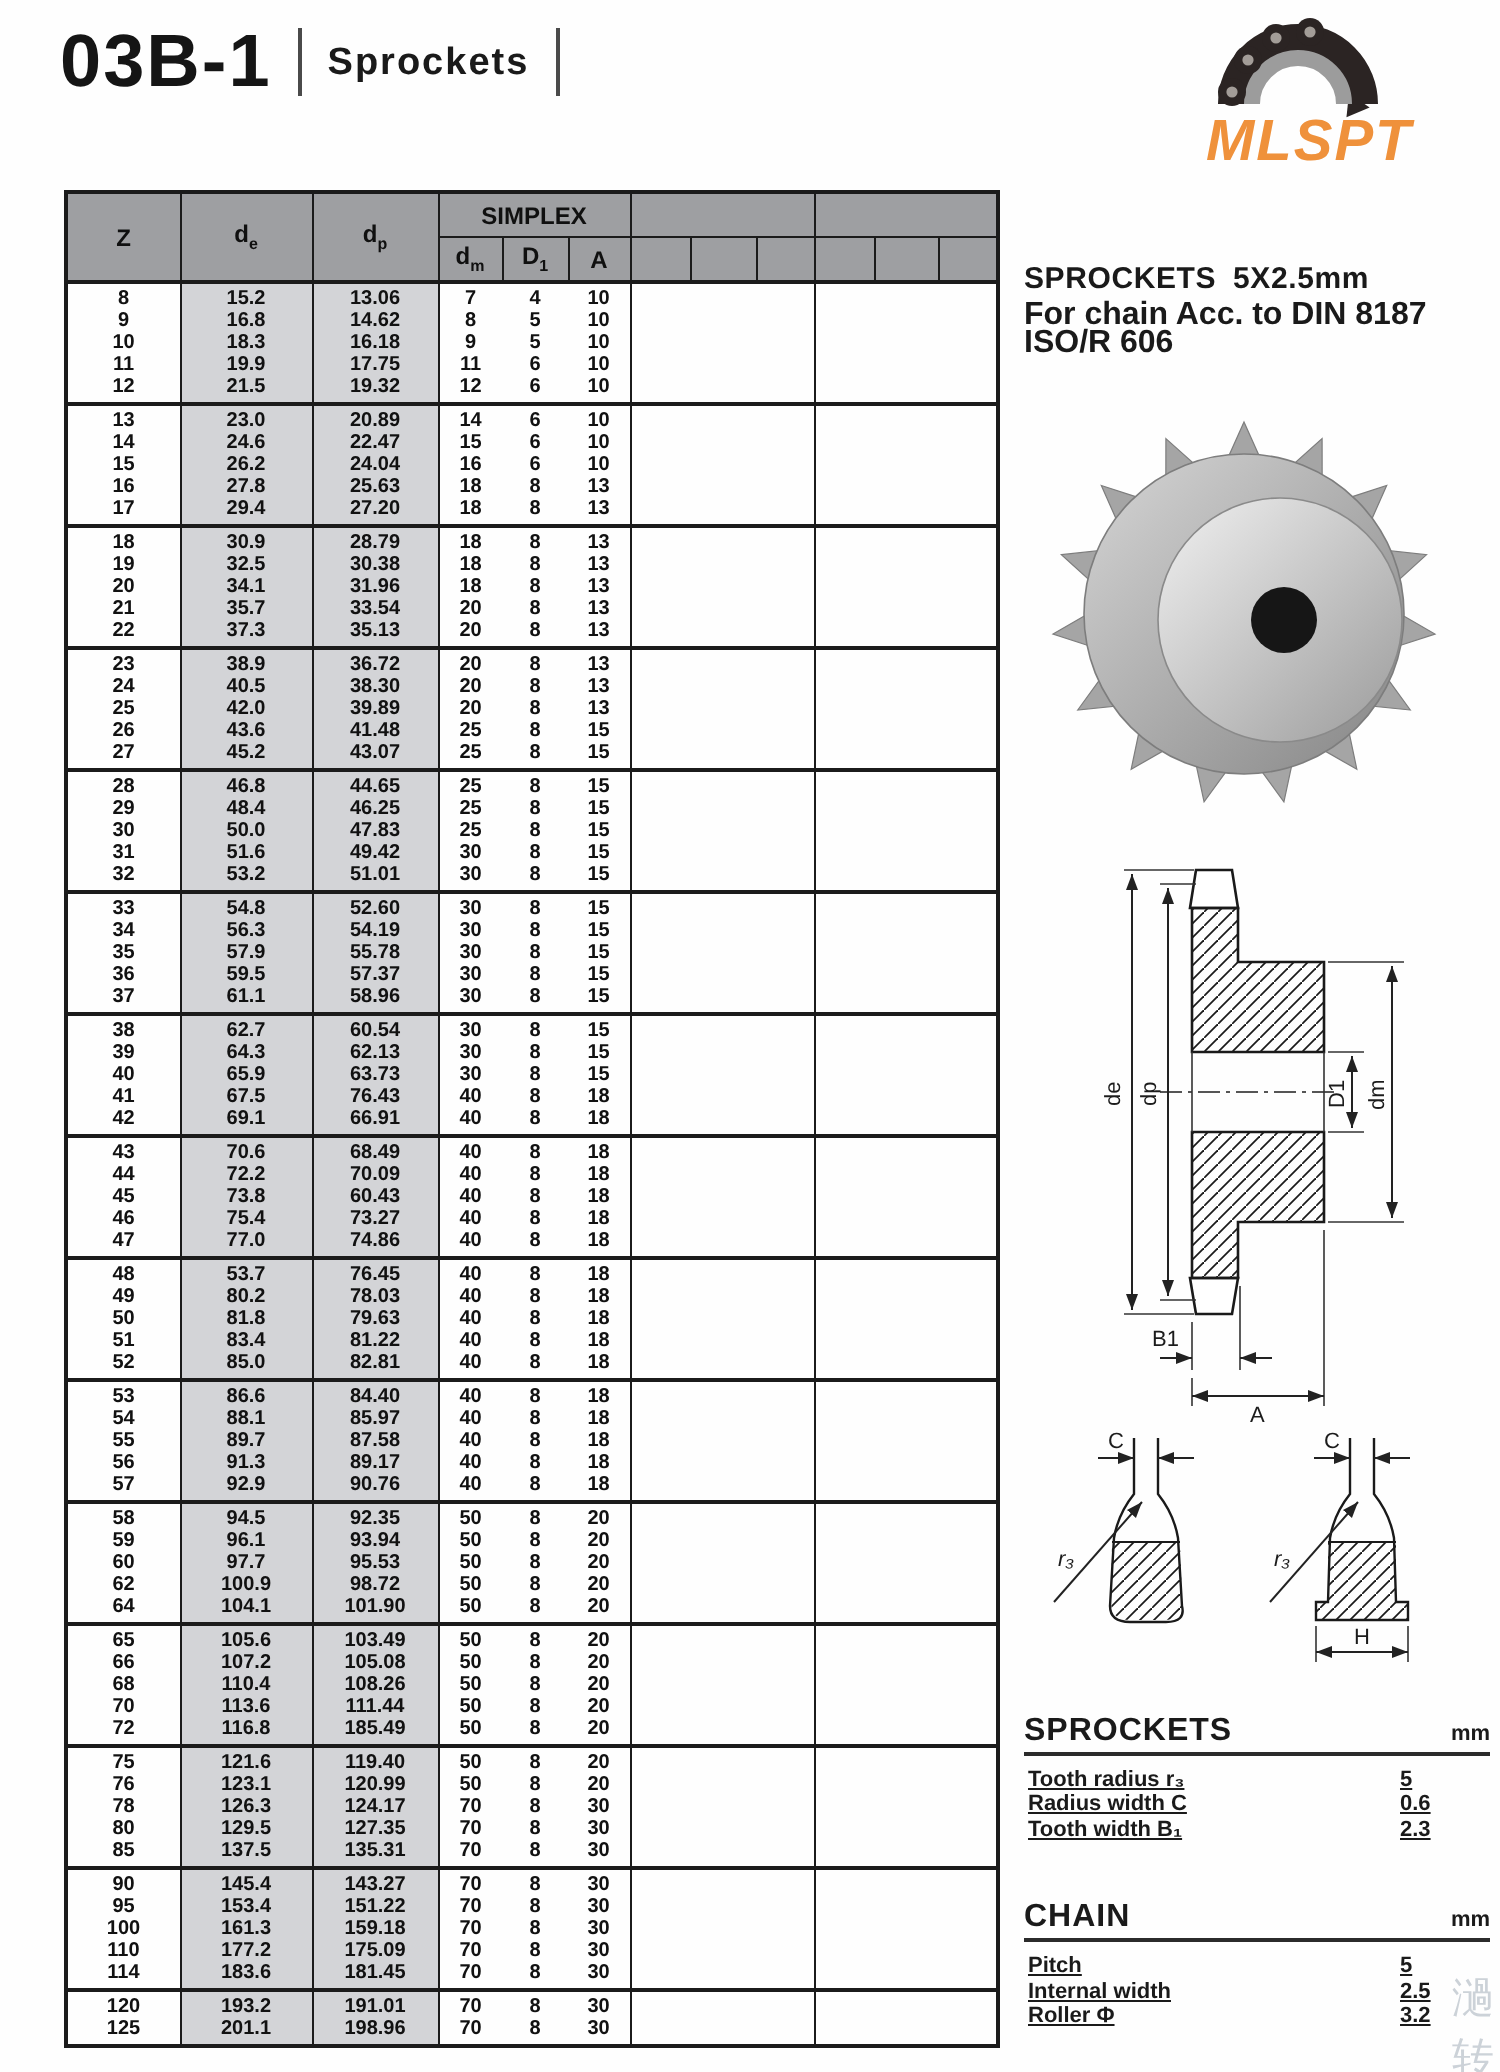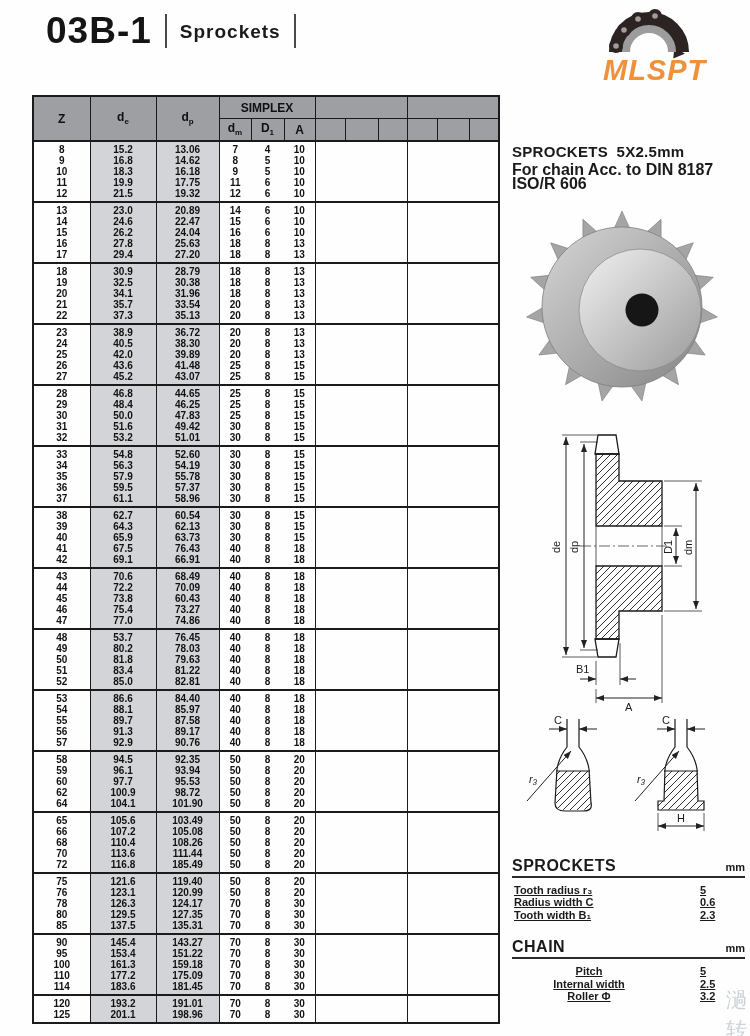--- a/index.html
+++ b/index.html
@@ -1,21 +1,21 @@
 <!DOCTYPE html>
 <html><head>
 <meta charset="utf-8">
 <style>
   html,body{margin:0;padding:0;}
   body{width:750px;height:1036px;position:relative;background:#fff;
        font-family:"Liberation Sans",sans-serif;color:#1a1a1a;}
   .page{position:absolute;inset:0;overflow:hidden;background:#fefefe;}
 
   
-  .brand{position:absolute;left:46px;top:12px;display:flex;align-items:flex-start;}
+  .brand{position:absolute;left:30px;top:12px;display:flex;align-items:flex-start;}
   .code{font-size:37px;font-weight:900;letter-spacing:1px;line-height:1;color:#151515;}
   .vbar{width:2px;height:34px;background:#4a4a4a;margin:2px 13px 0 13px;}
   .category{font-size:19px;font-weight:bold;letter-spacing:1px;margin-top:9px;}
   .logo{position:absolute;left:595px;top:4px;}
   .logo text{font-style:italic;font-weight:900;letter-spacing:1px;}
 
   
   table.main{position:absolute;left:32px;top:95px;border-collapse:collapse;
              table-layout:fixed;border:2px solid #1b1b1b;}
   table.main th{background:#9e9fa2;border:1px solid #1b1b1b;font-size:12px;
@@ -24,38 +24,38 @@
   table.main sub{font-size:8px;}
   table.main td{font-size:10px;font-weight:bold;text-align:center;padding:0;
                 line-height:11px;color:#111;}
   table.main tbody{border-top:2px solid #1b1b1b;}
   table.main tbody tr:first-child td{padding-top:2px;}
   table.main tbody tr:last-child td{padding-bottom:2px;}
   .br{border-right:1px solid #1b1b1b;}
   .shade{background:#d3d4d7;}
 
   
-  .product{position:absolute;left:512px;top:131px;margin-top:12px;}
+  .product{position:absolute;left:512px;top:131px;}
   .product .title{font-size:15px;font-weight:900;letter-spacing:.3px;word-spacing:4px;}
   .product .sub{font-size:16px;font-weight:bold;margin-top:4px;line-height:12.5px;}
 
   .photo{position:absolute;left:510px;top:210px;}
   .cross{position:absolute;left:518px;top:421px;}
   .profiles{position:absolute;left:513px;top:713px;}
 
   .specs{position:absolute;left:512px;top:857px;width:233px;}
   .spec-head{display:flex;justify-content:space-between;align-items:baseline;
              border-bottom:2.5px solid #2b2b2b;padding-bottom:1px;}
   .spec-title{font-size:16px;font-weight:900;letter-spacing:.5px;}
   .spec-unit{font-size:11px;font-weight:900;}
   .spec-rows{margin:6px 0 0 2px;}
   .spec-row{display:flex;font-size:11px;font-weight:bold;line-height:12.4px;text-decoration:underline;}
   .spec-row .lbl{width:150px;}
   .spec-row .val{margin-left:36px;}
-  .chain-block{margin-top:17px;text-align:center;}
+  .chain-block{margin-top:29px;}
   .note{position:absolute;left:512px;top:995px;width:195px;font-size:11.5px;
         font-weight:900;line-height:13.5px;}
   .wm{position:absolute;left:726px;top:985px;width:26px;color:#ccd2d8;
       font-size:21px;line-height:30px;}
 
   
   .dim{stroke:#222;stroke-width:1;fill:none;}
   .ext{stroke:#333;stroke-width:.8;fill:none;}
   .outline{stroke:#1a1a1a;stroke-width:1.3;fill:#fff;}
   .hatchfill{stroke:#1a1a1a;stroke-width:1.3;}

